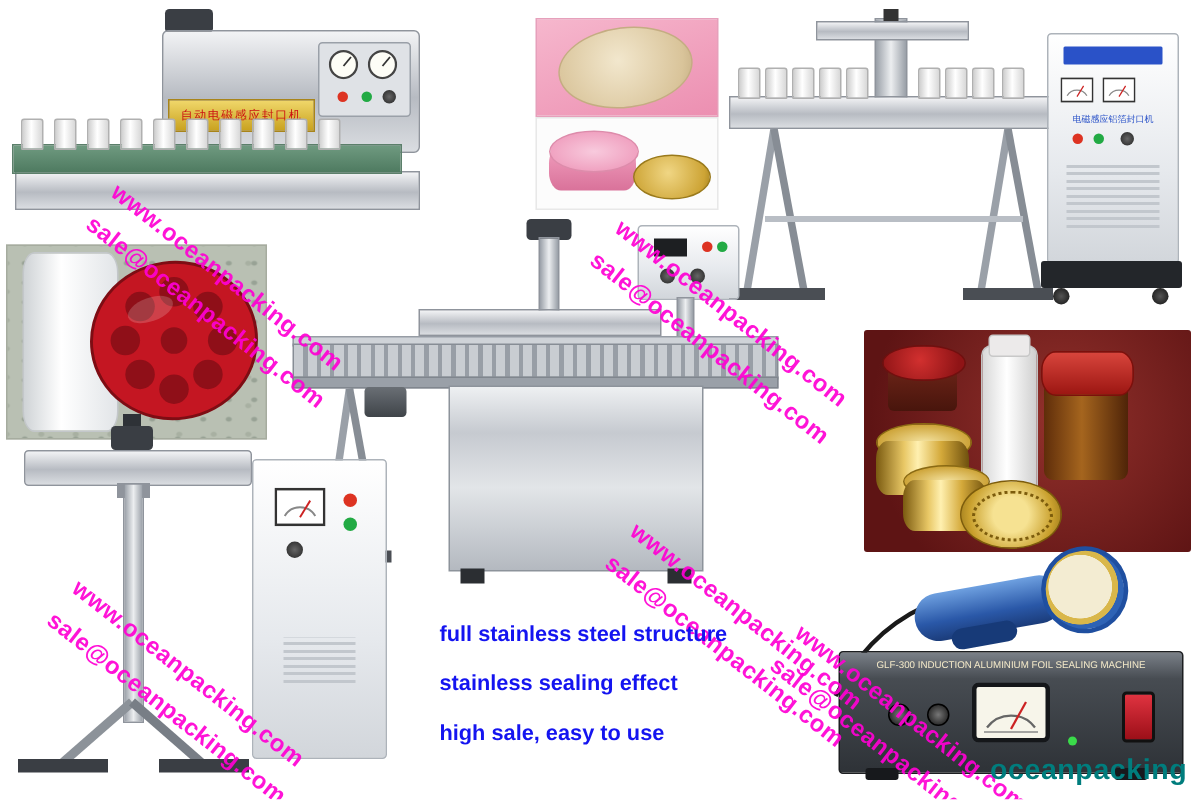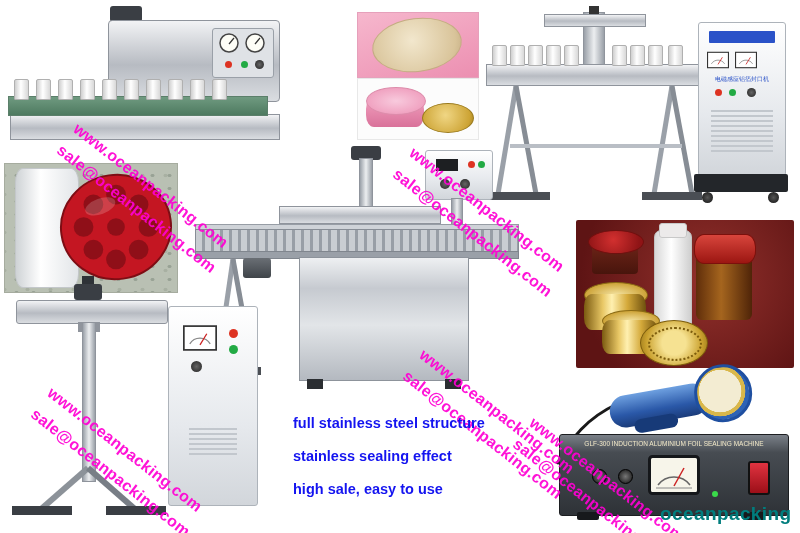--- a/index.html
+++ b/index.html
@@ -45,20 +45,23 @@
           <circle cx="10" cy="10" r="9" fill="#fdfdf6" stroke="#444" stroke-width="1.5"></circle>
           <line x1="10" y1="11" x2="15" y2="5" stroke="#333" stroke-width="1.2"></line>
         </svg>
       <svg class="abs" style="left:32px;top:4px;width:20px;height:20px;" viewBox="0 0 20 20">
           <circle cx="10" cy="10" r="9" fill="#fdfdf6" stroke="#444" stroke-width="1.5"></circle>
           <line x1="10" y1="11" x2="15" y2="5" stroke="#333" stroke-width="1.2"></line>
         </svg>
       <span class="dot" style="left:12px;top:32px;width:7px;height:7px;background:#d32;"></span>
       <span class="dot" style="left:28px;top:32px;width:7px;height:7px;background:#2a4;"></span>
       <span class="dot" style="left:42px;top:31px;width:9px;height:9px;background:radial-gradient(#666,#222);"></span>
+    </div>
+    <div class="abs plate-gold" style="left:104px;top:60px;width:96px;height:20px;">
+      <span>自动电磁感应封口机</span>
     </div>
     <div class="abs" style="left:0;top:90px;width:258px;height:18px;background:linear-gradient(180deg,#6f9a80,#4e7a60);border:1px solid #5b7f6a;"></div>
     <i class="bottle" style="left:6px;top:73px;"></i>
     <i class="bottle" style="left:28px;top:73px;"></i>
     <i class="bottle" style="left:50px;top:73px;"></i>
     <i class="bottle" style="left:72px;top:73px;"></i>
     <i class="bottle" style="left:94px;top:73px;"></i>
     <i class="bottle" style="left:116px;top:73px;"></i>
     <i class="bottle" style="left:138px;top:73px;"></i>
     <i class="bottle" style="left:160px;top:73px;"></i>

